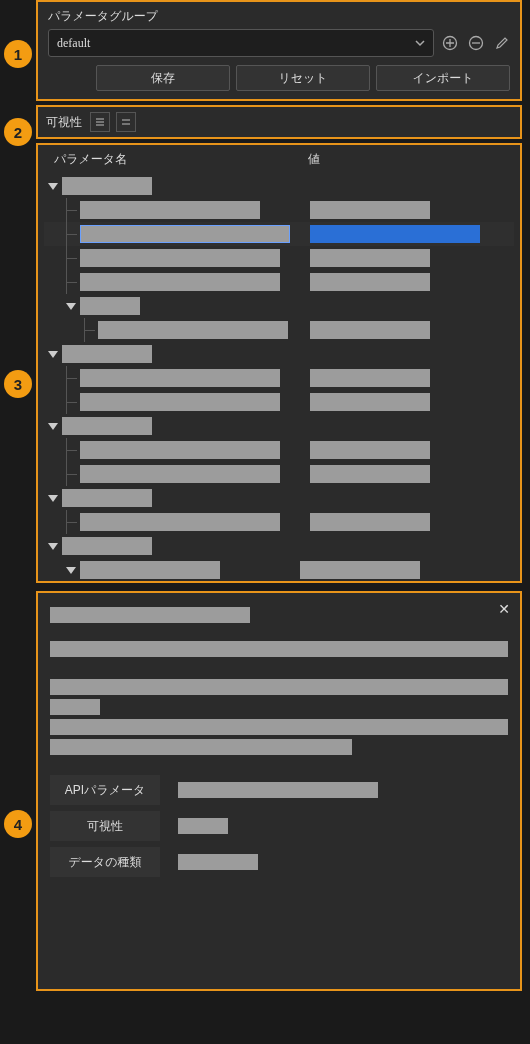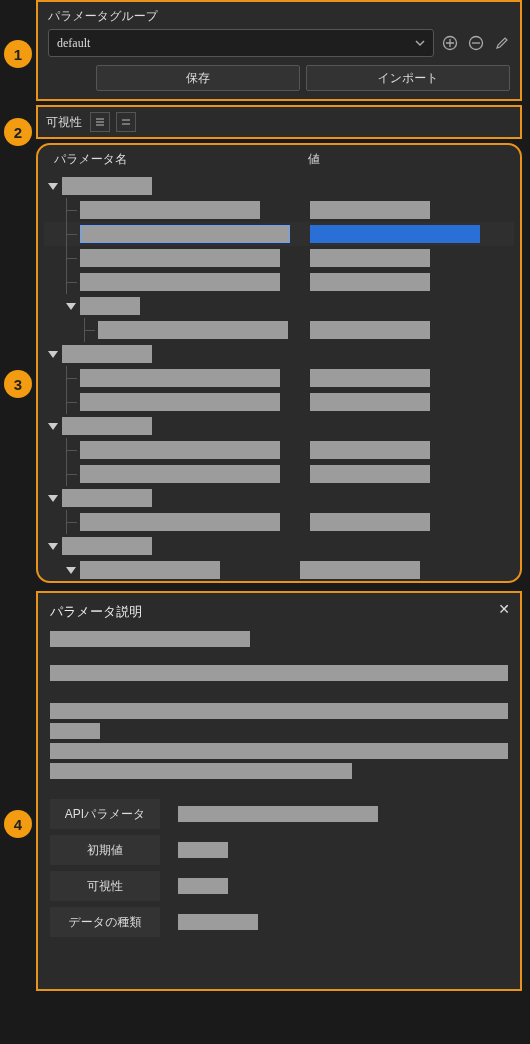--- a/index.html
+++ b/index.html
@@ -75,21 +75,21 @@
   .tool-icons { display:flex; gap:6px; }
   .tool-icon {
     width:20px; height:20px;
     border:1px solid #555;
     background:#2e2e2e;
     display:flex; align-items:center; justify-content:center;
     color:#bbb;
   }
 
   
-  .sec3 { height: 440px; padding:4px 6px 6px 6px; overflow:hidden;border-radius:14px; }
+  .sec3 { height: 440px; padding:4px 6px 6px 6px; overflow:hidden; }
   .tree-header { display:flex; padding:2px 0 6px 10px; font-size:12px; color:#ddd; }
   .tree-header .col-name { width: 254px; }
   .tree-header .col-val { flex:1; }
   .tree-body { position:relative; }
   .tree-row { display:flex; align-items:center; height:24px; }
   .disclosure {
     width:0; height:0;
     border-left:5px solid transparent;
     border-right:5px solid transparent;
     border-top:7px solid #ccc;
@@ -177,20 +177,21 @@
             <circle cx="8" cy="8" r="6.5" stroke="#aaa" fill="none" stroke-width="1.3"></circle>
             <path d="M4 8h8" stroke="#aaa" stroke-width="1.3"></path>
           </svg>
         <svg viewBox="0 0 16 16">
             <path d="M3 13l1-3 7-7 2 2-7 7-3 1z" stroke="#aaa" fill="none" stroke-width="1.2"></path>
           </svg>
       </div>
     </div>
     <div class="sec1-row2">
       <div class="btn">保存</div>
+      <div class="btn">リセット</div>
       <div class="btn">インポート</div>
     </div>
   </div>
 
   <div class="panel sec2">
     <span class="vis-label">可視性</span>
     <div class="tool-icons">
       <div class="tool-icon">
         <svg width="12" height="12" viewBox="0 0 12 12">
             <path d="M2 3h8M2 6h8M2 9h8" stroke="#bbb" stroke-width="1.2"></path>
@@ -323,44 +324,37 @@
         <span class="disclosure"></span>
         <span class="bar" style="width:140px;"></span>
         <span class="spacer" style="width:80px;"></span>
         <span class="bar" style="width:120px;"></span>
       </div>
     </div>
   </div>
 
   <div class="panel sec4">
     <span class="close">✕</span>
-    <div class="sec4-title">パラメータ説明</div>
     <div class="redacted" style="width:200px;"></div>
     <div style="height:10px;"></div>
     <div class="redacted" style="width:100%;"></div>
     <div style="height:14px;"></div>
     <div class="redacted" style="width:100%;"></div>
     <div class="redacted" style="width:50px;"></div>
     <div class="redacted" style="width:100%;"></div>
     <div class="redacted" style="width:66%;"></div>
 
     <div class="desc-table">
       <div class="desc-row">
         <div class="desc-key">APIパラメータ</div>
         <div class="desc-val-cell">
             <div class="desc-val-bar" style="width:200px;"></div>
           </div>
       </div>
       <div class="desc-row">
-        <div class="desc-key">初期値</div>
-        <div class="desc-val-cell">
-            <div class="desc-val-bar" style="width:50px;"></div>
-          </div>
-      </div>
-      <div class="desc-row">
         <div class="desc-key">可視性</div>
         <div class="desc-val-cell">
             <div class="desc-val-bar" style="width:50px;"></div>
           </div>
       </div>
       <div class="desc-row">
         <div class="desc-key">データの種類</div>
         <div class="desc-val-cell">
             <div class="desc-val-bar" style="width:80px;"></div>
           </div>

